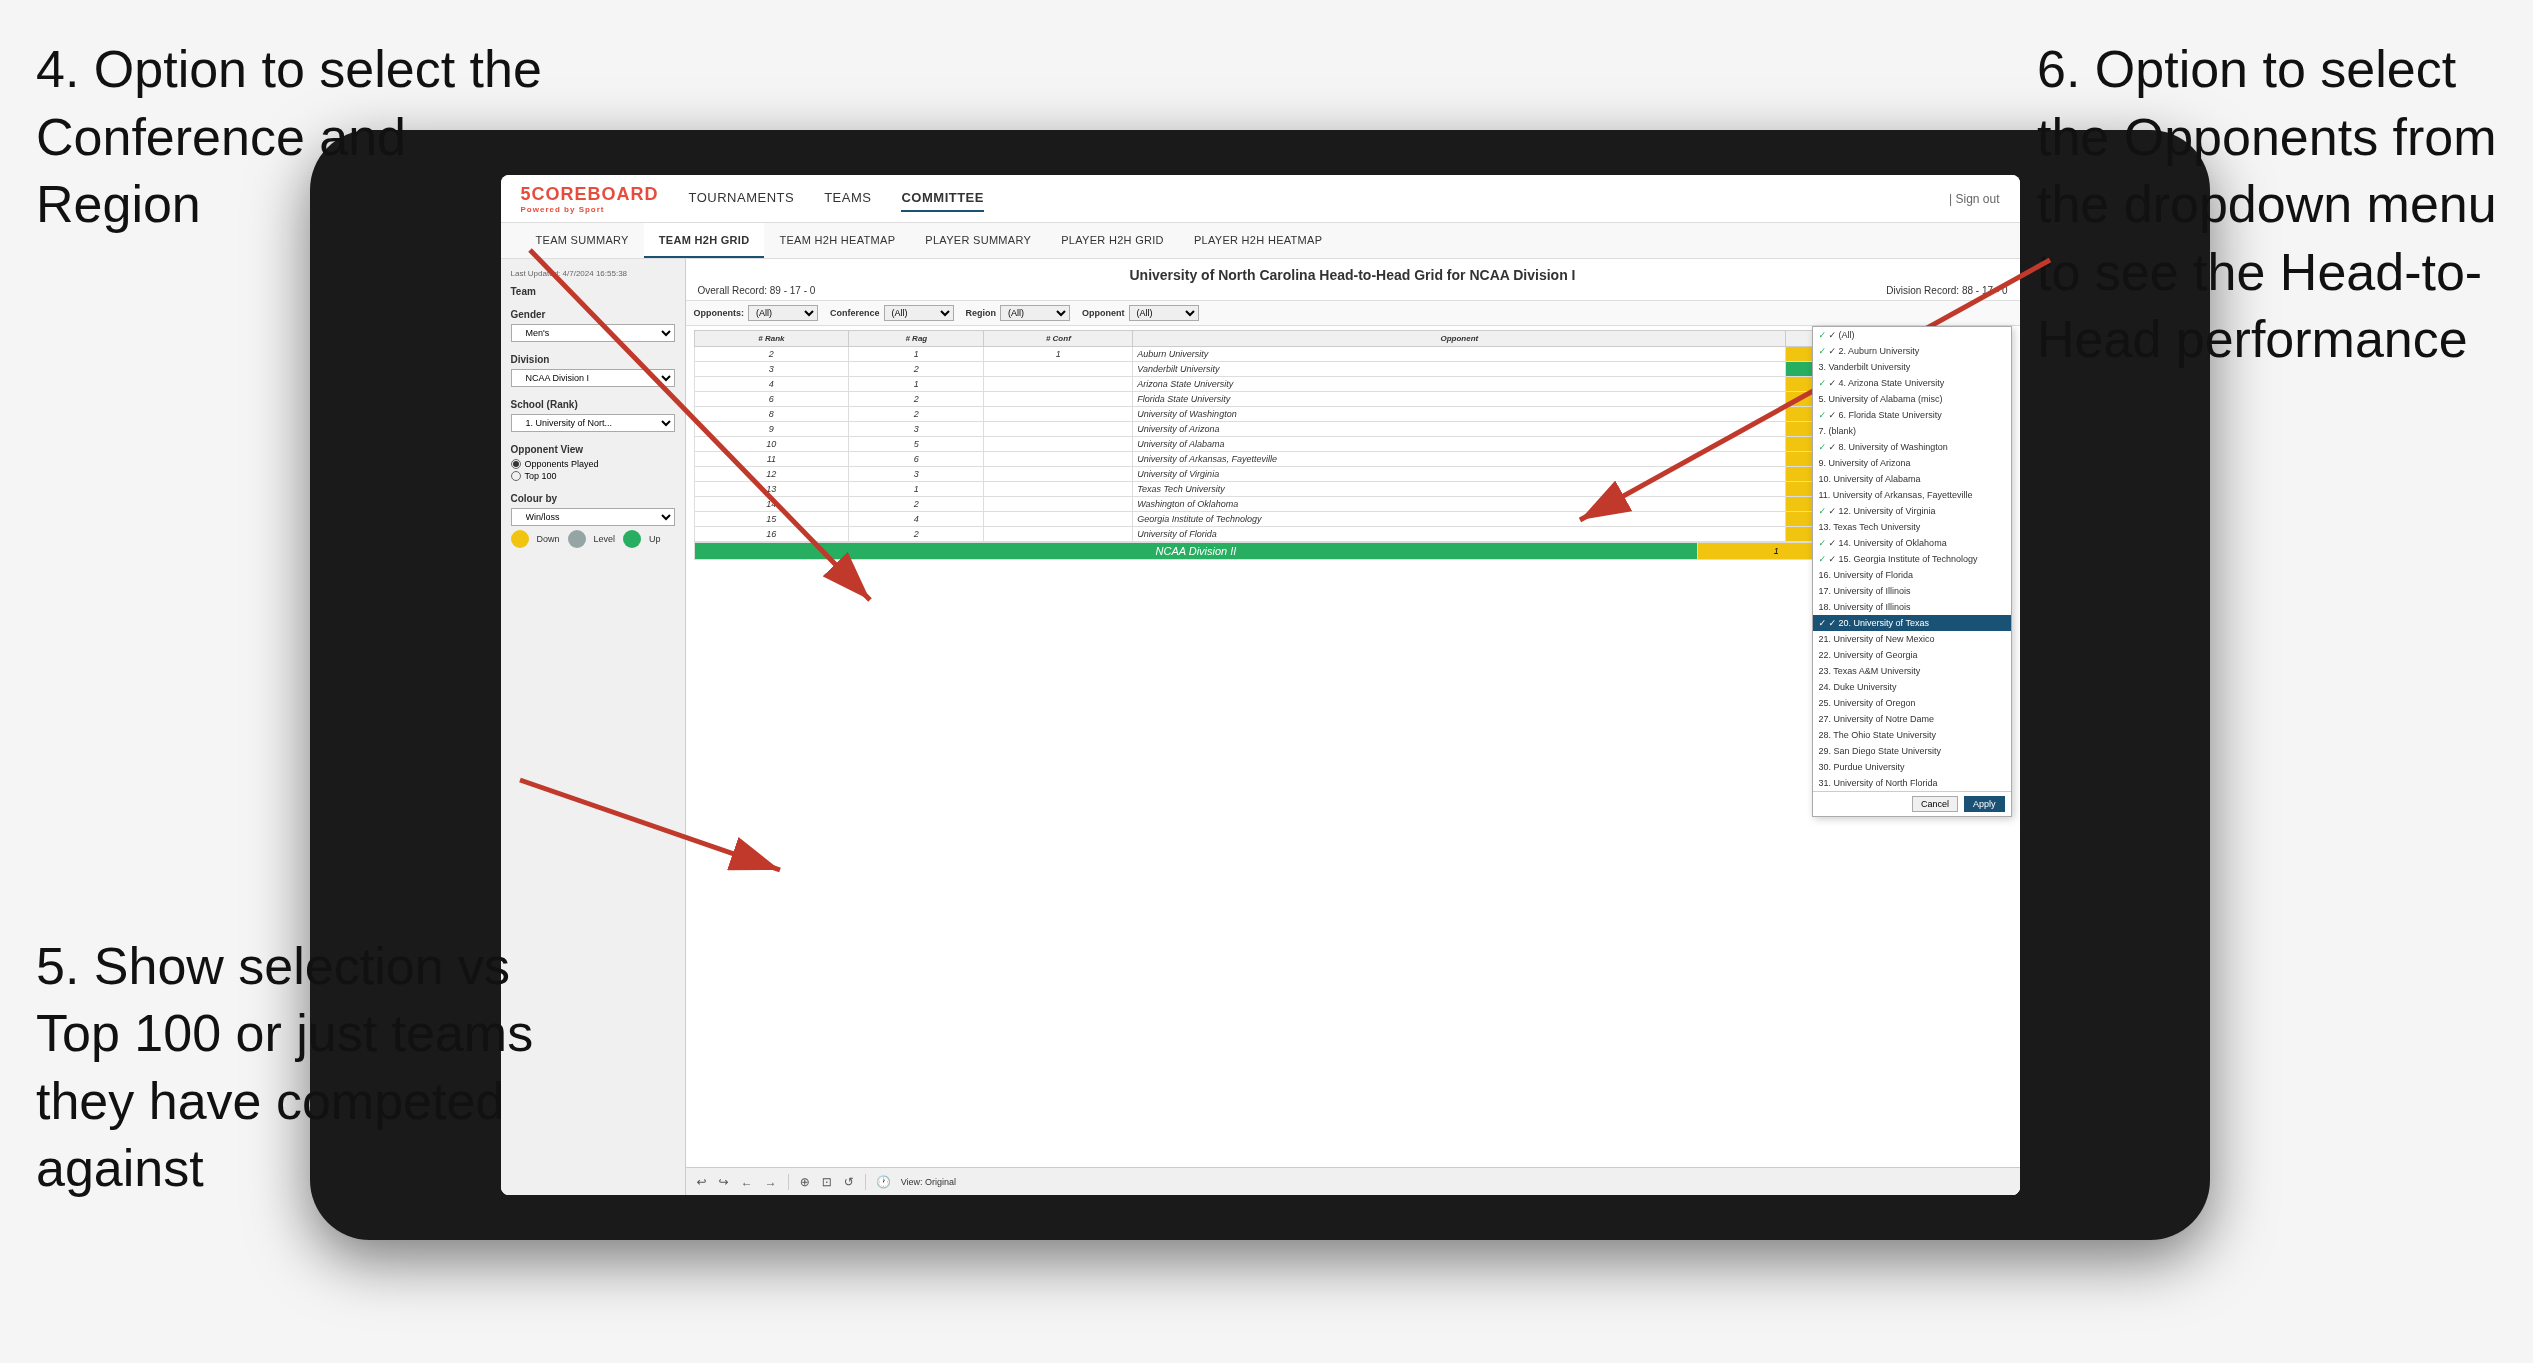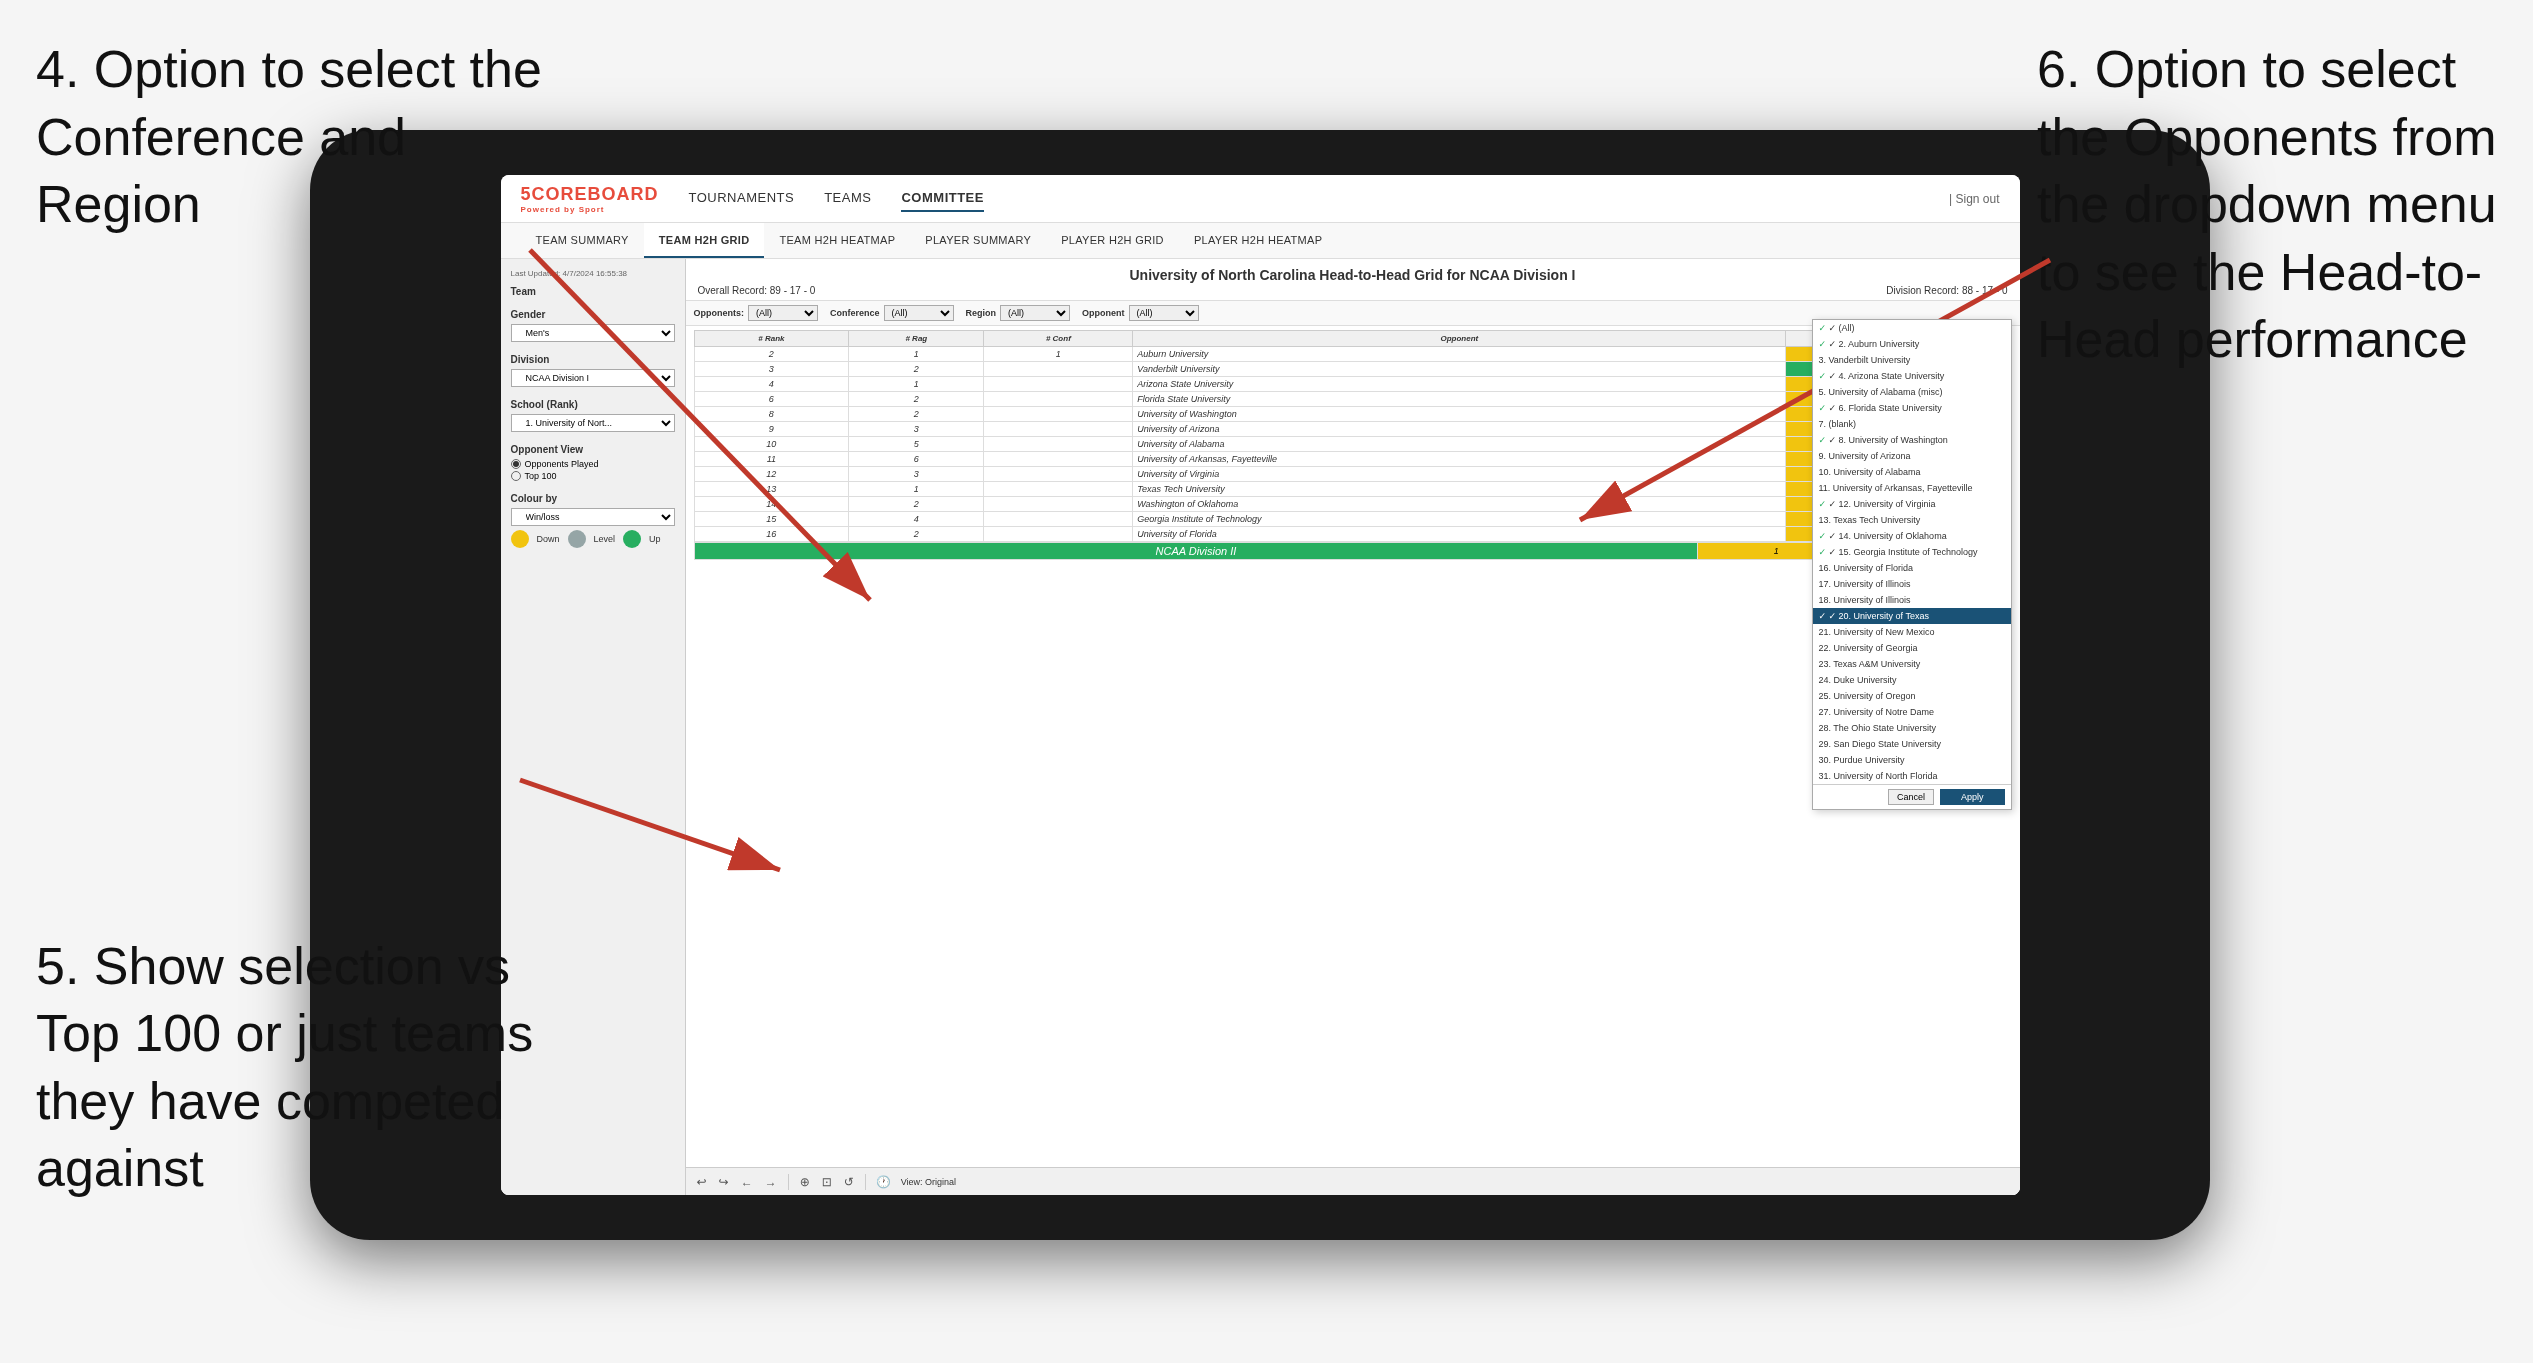--- a/index.html
+++ b/index.html
@@ -330,21 +330,21 @@
       cursor: pointer;
       padding: 1px 3px;
     }
     .toolbar-sep { width: 1px; height: 16px; background: #ccc; margin: 0 2px; }
     .view-label { font-size: 9px; color: #333; }
 
     
     .dropdown-overlay {
       position: absolute;
       right: 8px;
-      top: 60px;
+      top: 67px;
       width: 200px;
       background: #fff;
       border: 1px solid #aaa;
       box-shadow: 2px 2px 8px rgba(0,0,0,0.2);
       font-size: 9px;
       z-index: 10;
     }
     .dropdown-item {
       padding: 3px 6px;
       color: #333;
@@ -371,21 +371,21 @@
     }
     .btn-cancel {
       font-size: 9px;
       padding: 2px 8px;
       border: 1px solid #aaa;
       background: #f0f0f0;
       cursor: pointer;
     }
     .btn-apply {
       font-size: 9px;
-      padding: 2px 20px;
+      padding: 2px 8px;
       border: 1px solid #1a5276;
       background: #1a5276;
       color: #fff;
       cursor: pointer;
     }
   </style>
 </head>
 <body>
 
 <div class="tablet">

